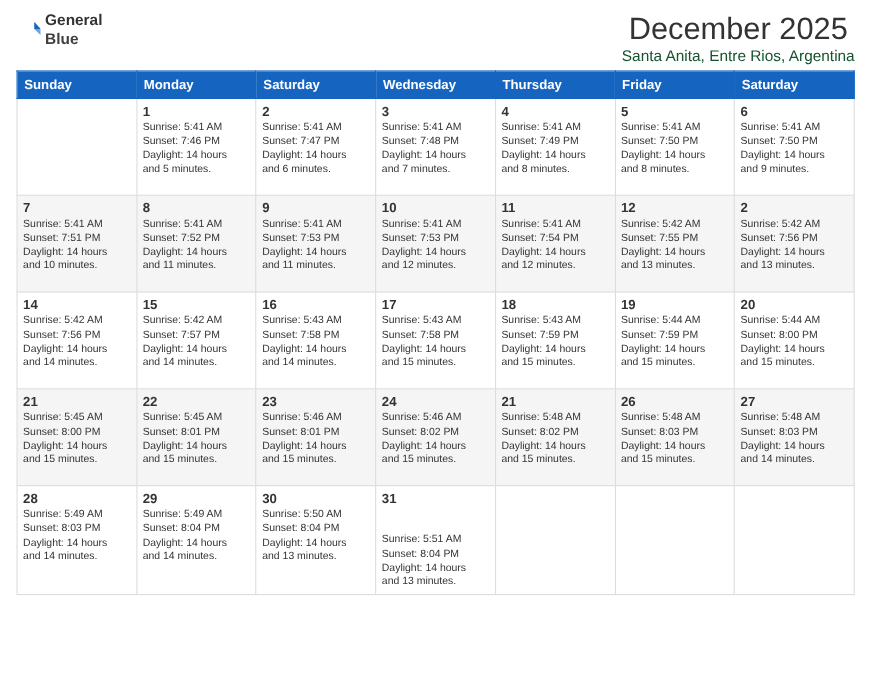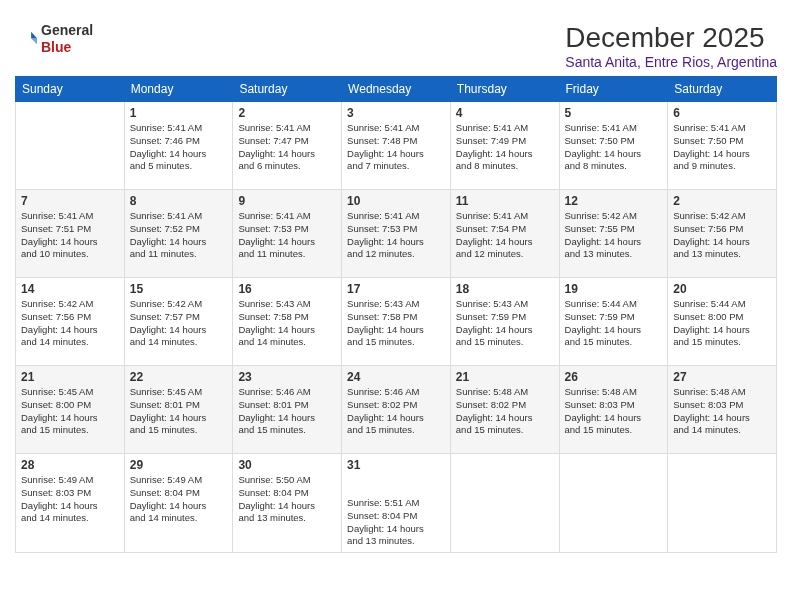--- a/index.html
+++ b/index.html
@@ -8,69 +8,69 @@
       height: 612px;
       background: #fff;
       font-family: Arial, sans-serif;
       font-size: 11px;
       color: #333;
       overflow: hidden;
     }
     .page {
       width: 792px;
       height: 536px;
-      padding: 22px 15px;
+      padding: 10px 15px;
     }
     .header {
       display: flex;
       justify-content: space-between;
       align-items: flex-start;
       margin-bottom: 6px;
     }
     .logo {
       display: flex;
       align-items: center;
       gap: 4px;
     }
     .logo-text {
       font-size: 14px;
       font-weight: bold;
       line-height: 1.2;
     }
     .logo-general { color: #333; }
-    .logo-blue { color: #b91c1c; }
+    .logo-blue { color: #404040; }
     .logo-icon {
       width: 22px;
       height: 22px;
     }
     .title-block {
-      text-align: left;
+      text-align: center;
       margin-left: 21px;
     }
     .month-title {
       font-size: 28px;
       font-weight: normal;
       color: #333;
     }
     .subtitle {
       font-size: 14px;
-      color: #4c1d95;
+      color: #14532d;
     }
     .calendar {
       width: 100%;
       border-collapse: collapse;
       border: 1px solid #ccc;
     }
     .calendar th {
       background: #1565c0;
       color: #fff;
       text-align: left;
       padding: 5px 6px;
       font-size: 12px;
-      font-weight: normal;
+      font-weight: bold;
       border: 1px solid #1565c0;
     }
     .calendar td {
       vertical-align: top;
       padding: 4px 5px;
       border: 1px solid #ddd;
       width: calc(100% / 7);
       height: 88px;
     }
     .day-num {

